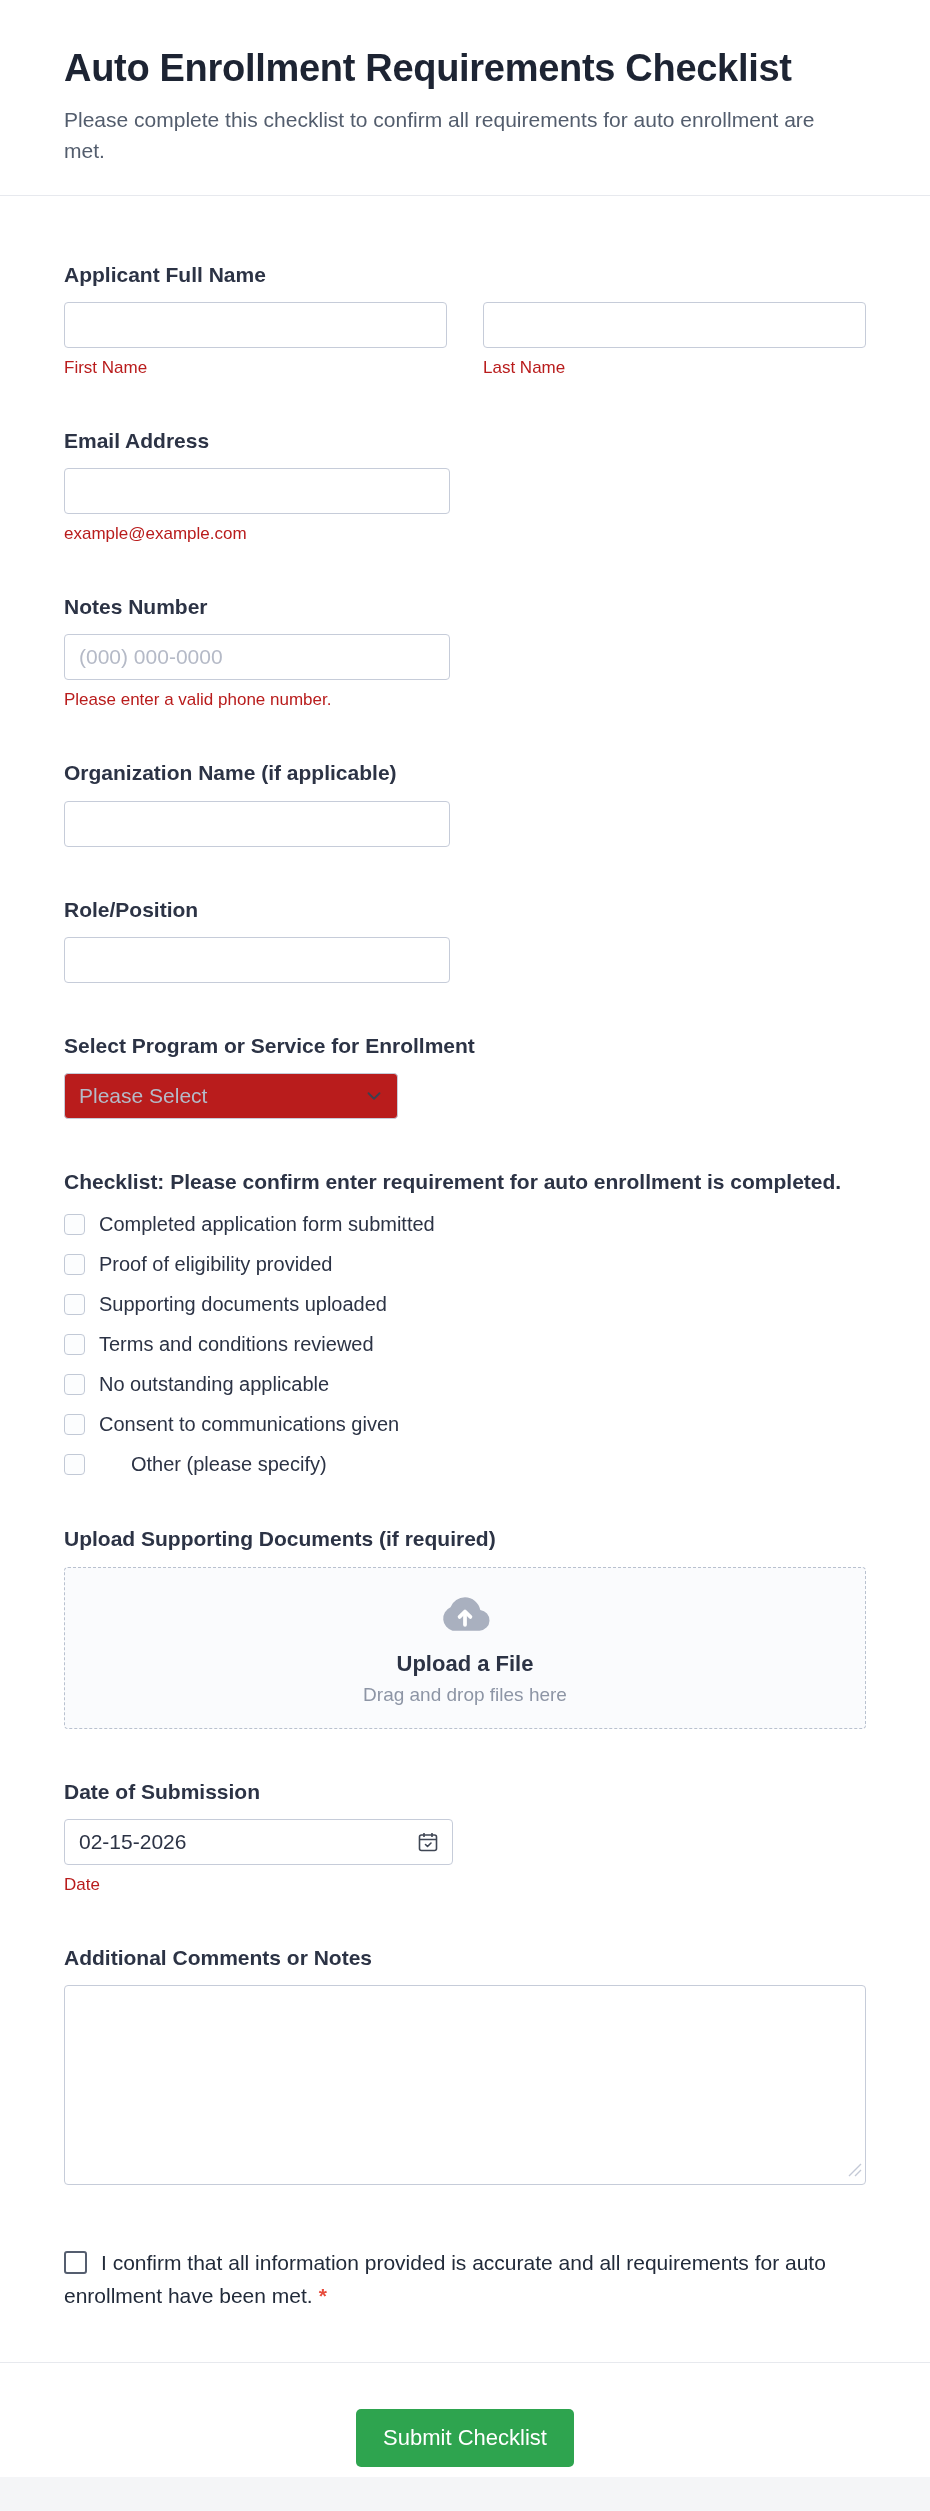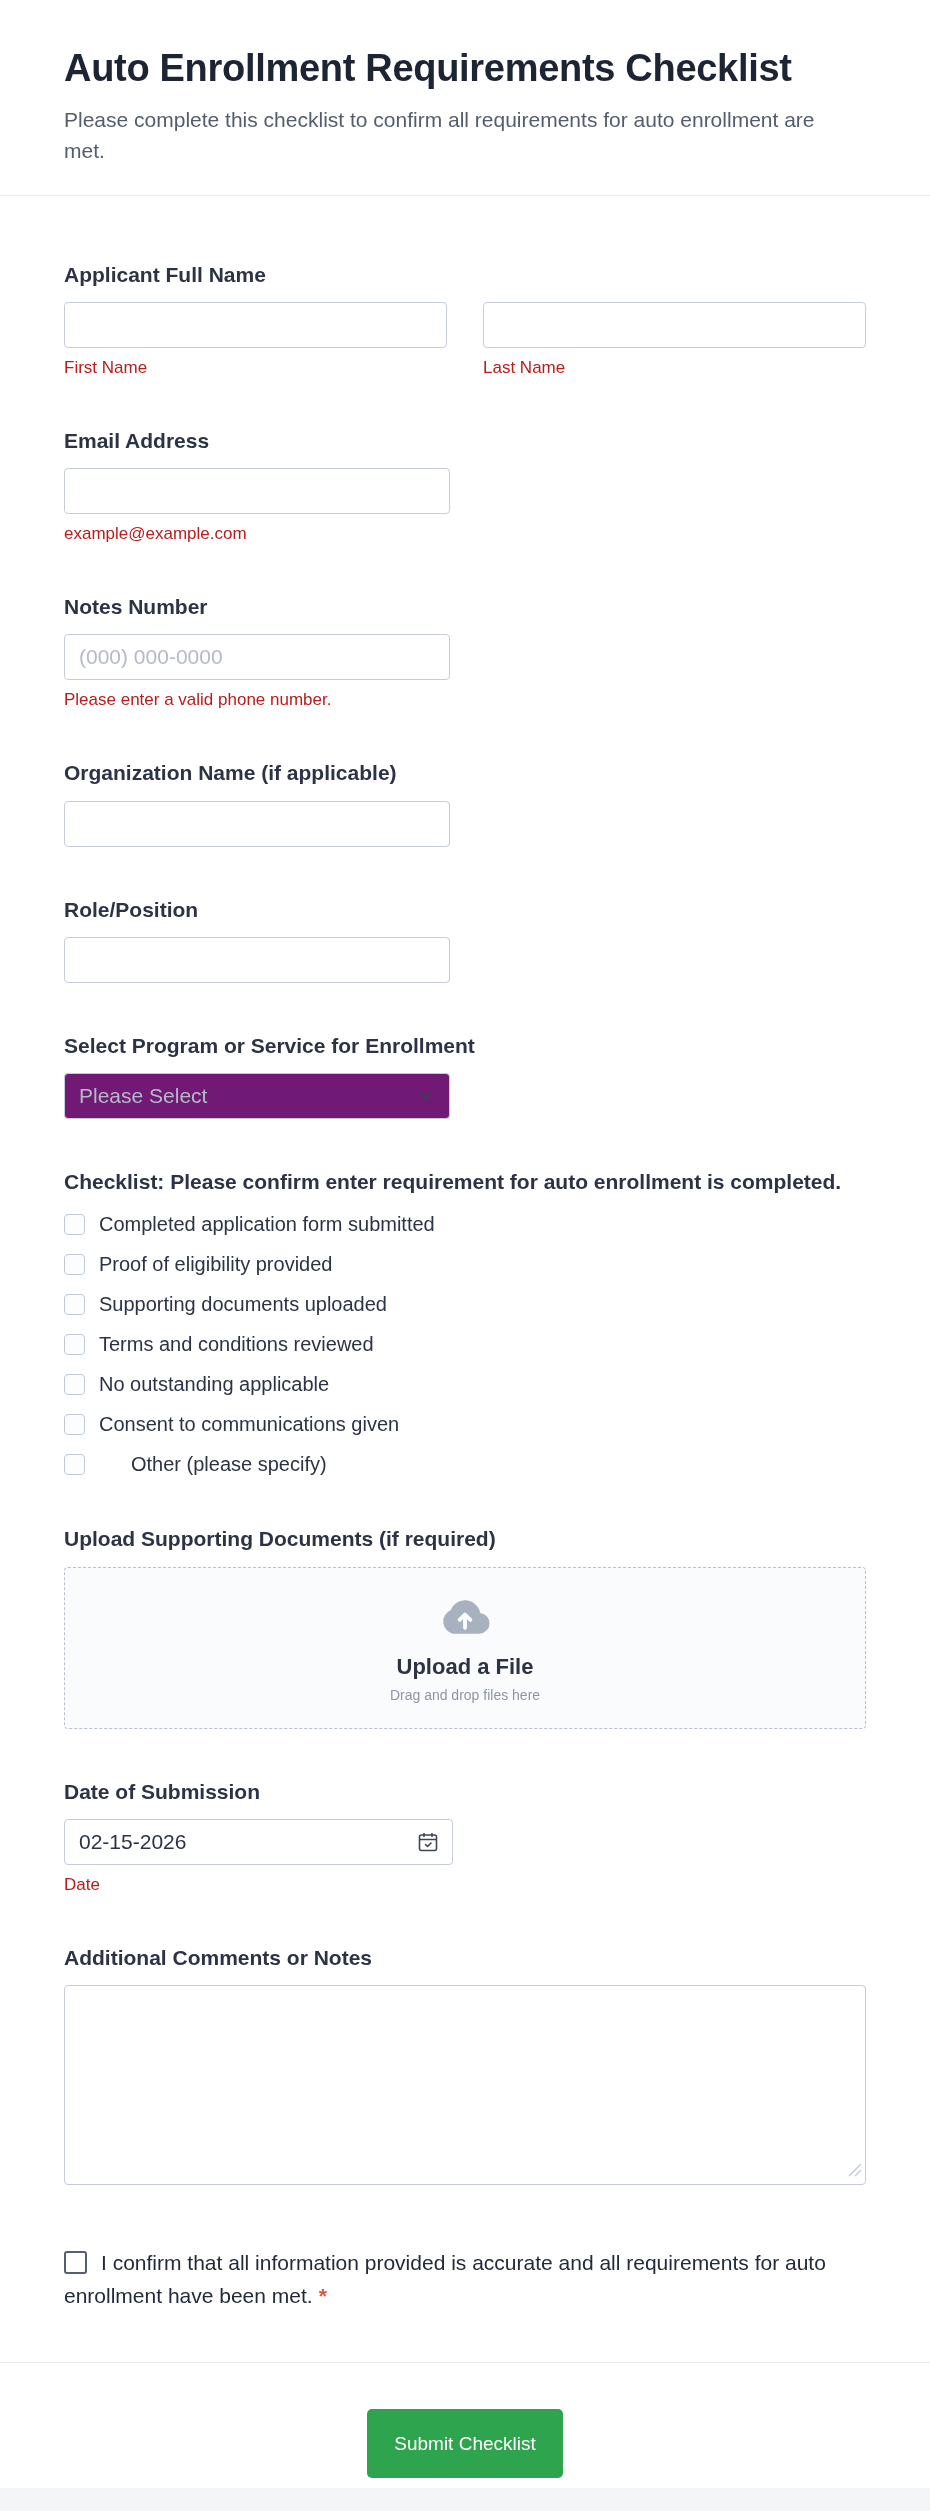--- a/index.html
+++ b/index.html
@@ -29,22 +29,22 @@
     padding: 0 14px; outline: none;
   }
   .text-input::placeholder { color: #b5bac7; }
   .full { width: 100%; }
   .name-row { display: flex; gap: 36px; }
   .name-col { flex: 1; }
   .sublabel { font-size: 17px; color: #b91c1c; margin-top: 10px; }
 
   
   .select {
-    width: 386px; height: 46px; box-sizing: border-box;
-    border: 1px solid #c6ccd9; border-radius: 4px; background: #701a75;
+    width: 334px; height: 46px; box-sizing: border-box;
+    border: 1px solid #c6ccd9; border-radius: 4px; background: #b91c1c;
     display: flex; align-items: center; justify-content: space-between;
     padding: 0 12px 0 14px; cursor: pointer;
   }
   .select-placeholder { font-size: 21px; color: #b5bac7; }
   .chevron { display: flex; align-items: center; }
 
   
   .checklist-label { margin-bottom: 18px; }
   .check-row { display: flex; align-items: center; margin-bottom: 17px; cursor: pointer; }
   .check-row:last-child { margin-bottom: 0; gap: 32px; }
@@ -56,21 +56,21 @@
   .check-label { font-size: 20px; color: #2c3345; }
 
   
   .upload-box {
     height: 162px; box-sizing: border-box; width: 100%;
     border: 1px dashed #b9c1cf; border-radius: 4px; background: #fafbfd;
     display: flex; flex-direction: column; align-items: center; justify-content: center;
     cursor: pointer;
   }
   .upload-title { font-size: 22px; font-weight: 700; color: #2c3345; margin-top: 8px; }
-  .upload-hint { font-size: 14px; color: #8d95a5; margin-top: 7px; }
+  .upload-hint { font-size: 19px; color: #8d95a5; margin-top: 7px; }
 
   
   .date-wrap { position: relative; width: 389px; }
   .date-input { width: 100%; padding-right: 50px; }
   .cal-icon { position: absolute; right: 13px; top: 50%; transform: translateY(-50%); display: flex; cursor: pointer; }
 
   
   .textarea-wrap { position: relative; width: 100%; }
   .comments {
     width: 100%; height: 200px; box-sizing: border-box;
@@ -86,23 +86,23 @@
     display: inline-block; width: 23px; height: 23px; box-sizing: border-box;
     border: 2px solid #555e6f; border-radius: 3px; background: #fff;
     vertical-align: -4px; margin-right: 14px; cursor: pointer;
   }
   .req { margin-left: 6px; font-weight: 700; }
 
   
   .bottom-divider { border-top: 1px solid #e7e9ee; }
   .submit-row { text-align: center; padding: 46px 0 10px; }
   .submit-btn {
-    height: 69px; padding: 0 27px; border: none; border-radius: 5px;
+    height: 58px; padding: 0 27px; border: none; border-radius: 5px;
     background: #2ea44f; color: #ffffff;
-    font-family: "Liberation Sans", sans-serif; font-size: 19px; font-weight: 400;
+    font-family: "Liberation Sans", sans-serif; font-size: 22px; font-weight: 400;
     cursor: pointer;
   }
   .footer-band { height: 47px; background: #f4f5f7; margin-top: auto; }
 </style>
 </head>
 <body>
 
 <div class="page">
 
   <header class="header">

